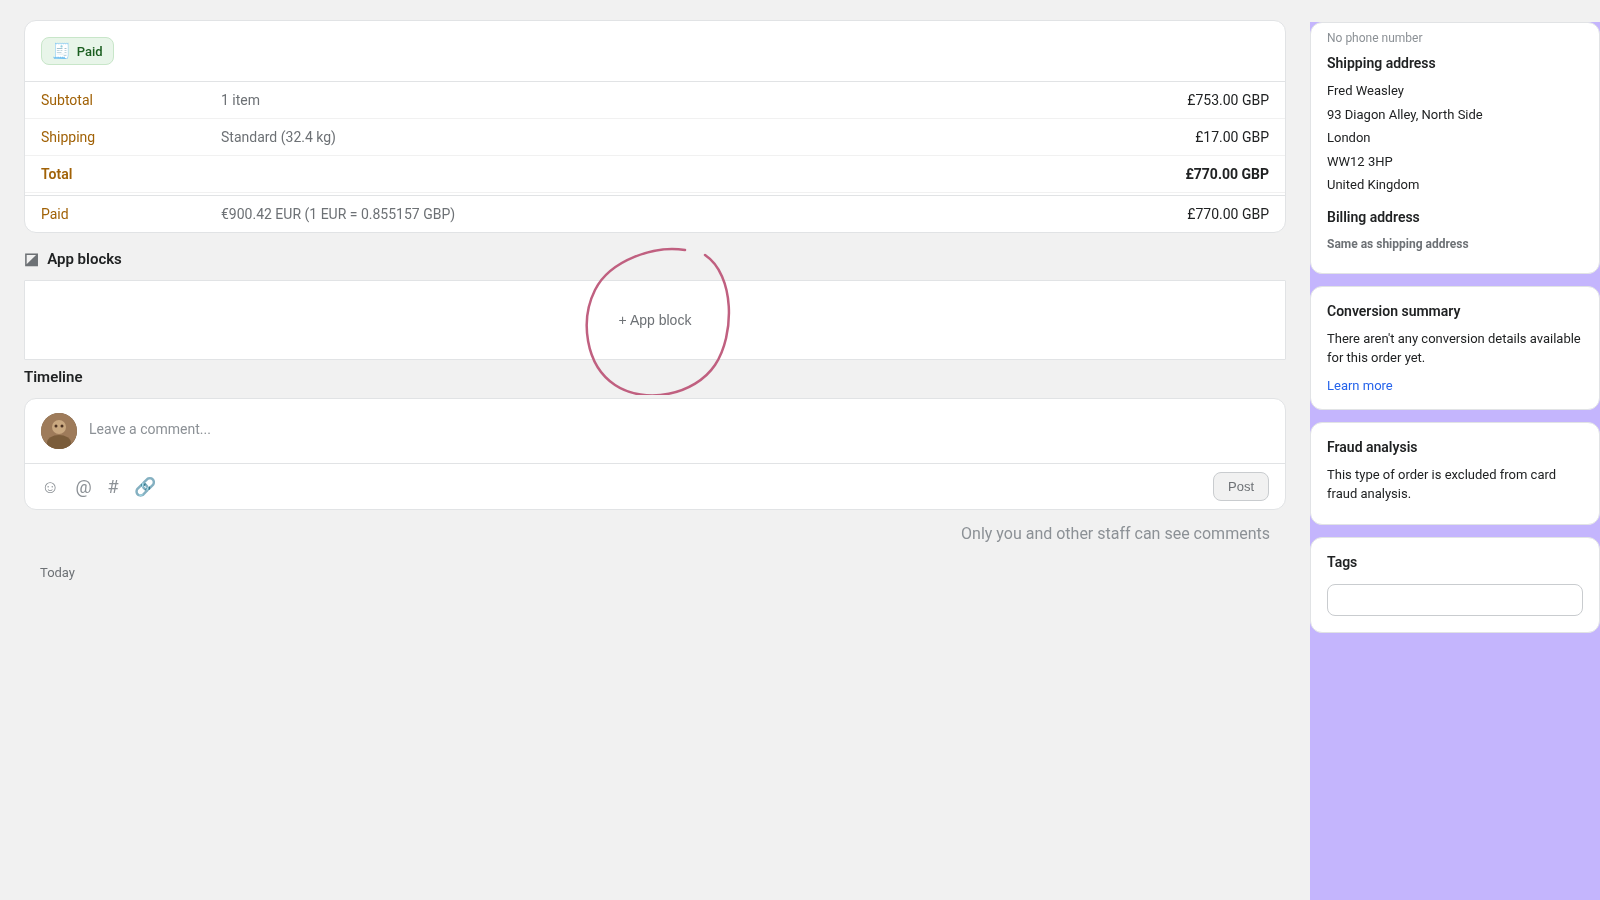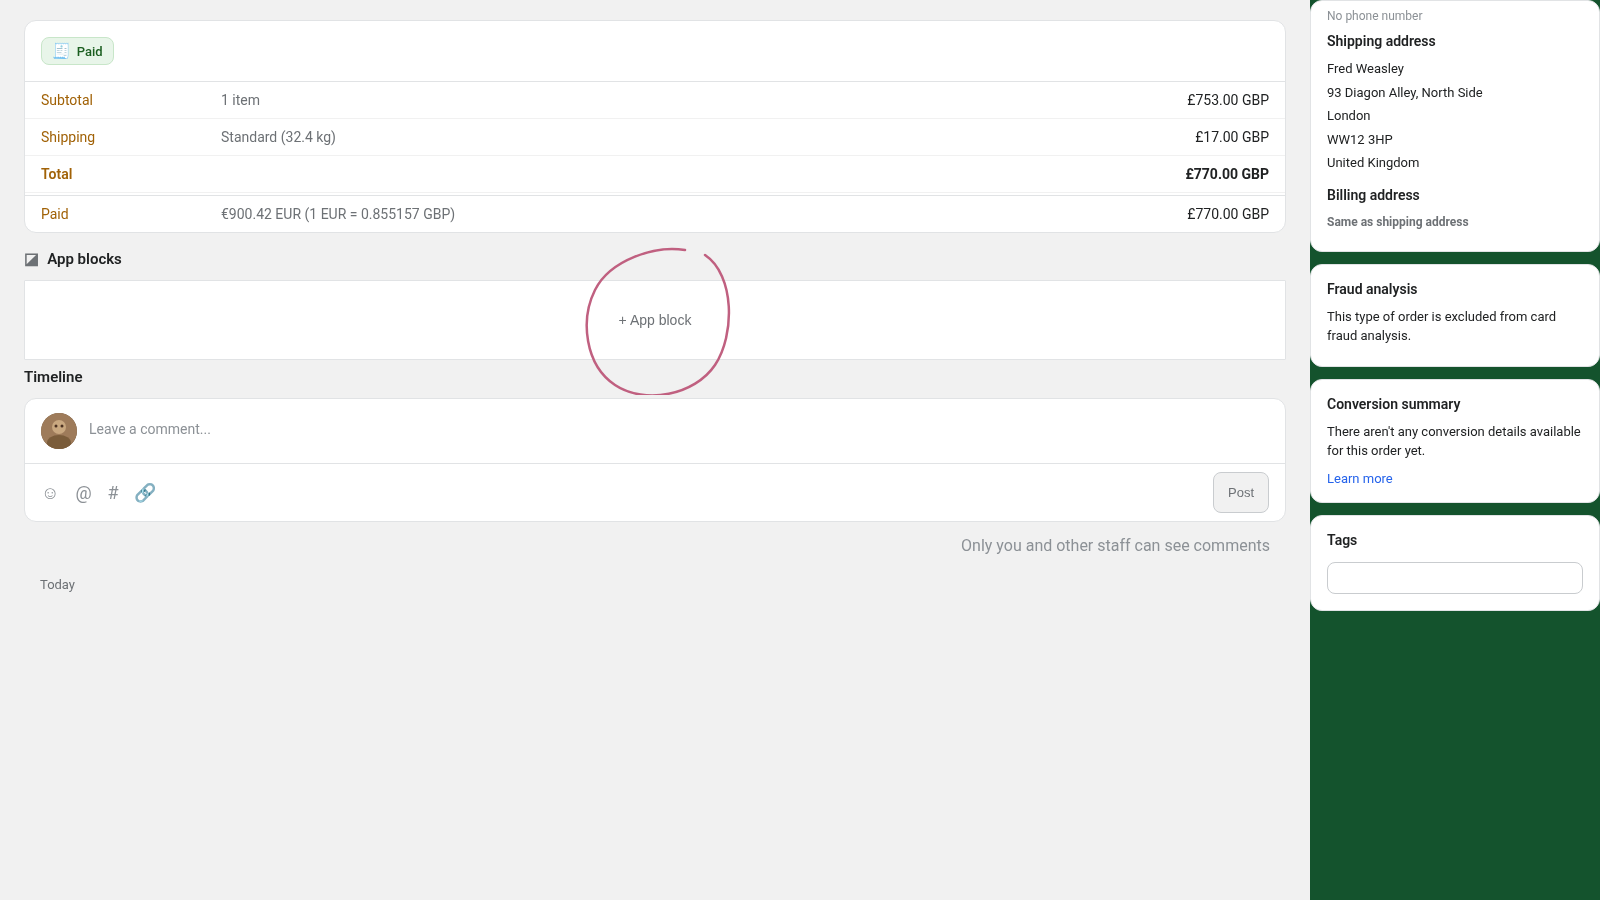--- a/index.html
+++ b/index.html
@@ -17,23 +17,24 @@
       gap: 0;
     }
     .main-content {
       flex: 1;
       padding: 20px 24px;
       background: #f1f1f1;
       overflow: hidden;
     }
     .sidebar {
       width: 290px;
-      background: #14532d;
+      background: #c4b5fd;
       padding: 0 0 20px 0;
       flex-shrink: 0;
+      margin-top: 22px;
     }
 
     
     .card {
       background: #fff;
       border-radius: 12px;
       border: 1px solid #e1e3e5;
       margin-bottom: 16px;
       overflow: hidden;
     }
@@ -198,21 +199,21 @@
     .toolbar-icon {
       color: #8c9196;
       font-size: 18px;
       cursor: pointer;
     }
     .post-btn {
       margin-left: auto;
       background: #f1f1f1;
       border: 1px solid #c9cccf;
       border-radius: 8px;
-      padding: 12px 14px;
+      padding: 6px 14px;
       font-size: 13px;
       font-weight: 500;
       color: #6d7175;
       cursor: pointer;
     }
     .staff-note {
       text-align: right;
       font-size: 16px;
       color: #8c9196;
       padding: 6px 16px 10px 0;
@@ -357,29 +358,29 @@
       <p>Fred Weasley</p>
       <p>93 Diagon Alley, North Side</p>
       <p>London</p>
       <p>WW12 3HP</p>
       <p>United Kingdom</p>
       <div class="sidebar-card-title" style="margin-top: 14px;">Billing address</div>
       <p class="sub-text">Same as shipping address</p>
     </div>
 
     <div class="sidebar-card">
-      <div class="sidebar-card-title">Fraud analysis</div>
-      <p>This type of order is excluded from card fraud analysis.</p>
-    </div>
-
-    <div class="sidebar-card">
       <div class="sidebar-card-title">Conversion summary</div>
       <p>There aren't any conversion details available for this order yet.</p>
       <a class="learn-more-link">Learn more</a>
     </div>
 
     <div class="sidebar-card">
+      <div class="sidebar-card-title">Fraud analysis</div>
+      <p>This type of order is excluded from card fraud analysis.</p>
+    </div>
+
+    <div class="sidebar-card">
       <div class="sidebar-card-title">Tags</div>
       <input type="text" class="tags-input" placeholder="" style="">
     </div>
 
   </div>
 </div>
 
 </body></html>

